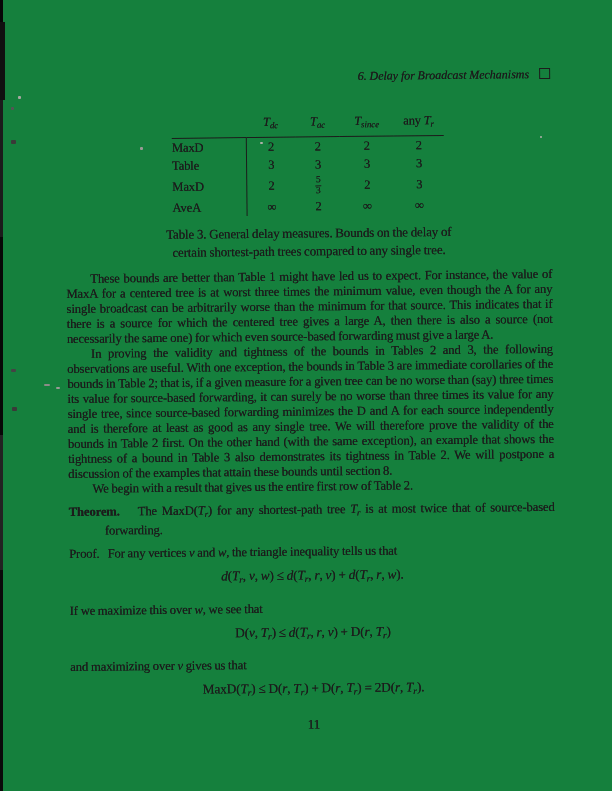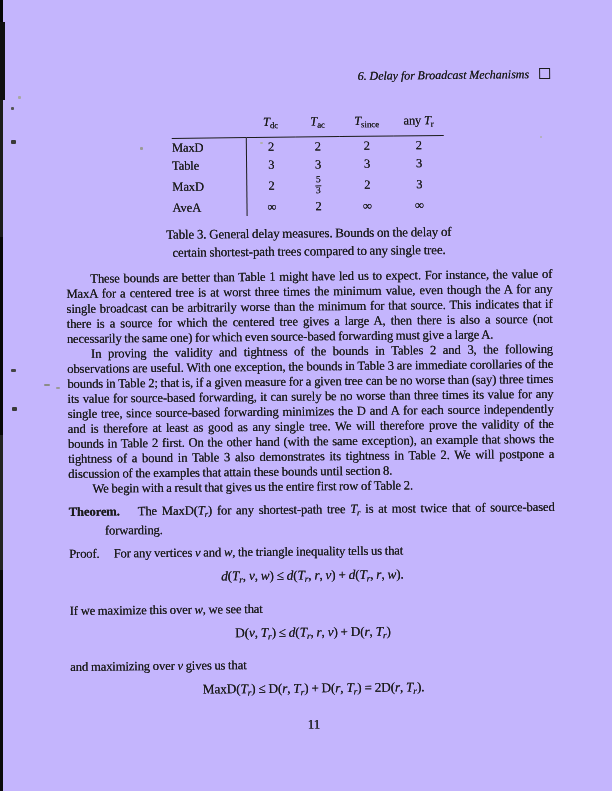--- a/index.html
+++ b/index.html
@@ -1,18 +1,18 @@
 <!DOCTYPE html>
 <html><head>
 <meta charset="utf-8">
 <style>
   html,body{margin:0;padding:0;background:#e8e8e6;}
   .page{
     position:relative; width:612px; height:791px; margin:0 auto;
-    background:#c4b5fd; overflow:hidden;
+    background:#15803d; overflow:hidden;
     font-family:"Liberation Serif","DejaVu Serif",serif;
     color:#1c1c1c;
   }
   
   .scan-bar{position:absolute;left:0;top:0;width:3px;height:791px;
     background:linear-gradient(#060606 0 12%, #1b1b1b 12% 30%, #070707 30% 55%, #222 55% 72%, #0a0a0a 72% 100%);}
   .scan-bar-top{position:absolute;left:0;top:22px;width:5px;height:78px;background:#101010;}
   .speck{position:absolute;border-radius:1px;}
 
   .content{
@@ -29,36 +29,36 @@
     margin-left:10px;vertical-align:-1px;}
 
   table.delay{margin:30px auto 0;border-collapse:collapse;font-size:12.6px;
     text-shadow:0 0 0.4px currentColor;}
   table.delay th{font-weight:normal;text-align:center;padding:0 2px 4px;
     border-bottom:1.4px solid #1c1c1c;white-space:nowrap;}
   table.delay td{text-align:center;padding:1.5px 0;line-height:15px;}
   table.delay td.lbl{text-align:left;padding-right:28px;}
   table.delay tbody td:nth-child(2){border-left:1.4px solid #1c1c1c;}
   .th-base{font-style:italic;}
-  .th-sub{font-size:0.7em;vertical-align:-0.28em;letter-spacing:0;}
+  .th-sub{font-style:italic;font-size:0.7em;vertical-align:-0.28em;letter-spacing:0;}
   .frac{display:inline-flex;flex-direction:column;vertical-align:middle;
     line-height:1;font-size:9.5px;}
   .frac .fn{border-bottom:1px solid currentColor;padding:0 1px 0.5px;}
   .frac .fd{padding-top:0.5px;}
 
   .caption{margin-top:9px;text-align:center;font-size:13px;line-height:18px;}
 
   p.para{margin:0;text-align:justify;text-indent:24px;}
   p.para.first{margin-top:9px;}
   p.noindent{margin:0;text-align:left;text-indent:0;}
 
   .theorem{margin-top:8px;padding-left:36px;text-indent:-36px;text-align:justify;}
   .theorem .thm-label{font-weight:bold;margin-right:18px;}
   .proof{margin-top:8px;}
-  .proof .prf-label{margin-right:14px;text-align:center;}
+  .proof .prf-label{margin-right:8px;text-align:center;}
 
   .equation{margin:8px 0 14px;text-align:center;font-size:13.3px;}
   .equation:last-of-type{margin-bottom:0;}
   .connector{margin:0;}
   .page-number{margin-top:16px;text-align:center;font-size:13px;}
 
   i sub, sub i{font-size:0.7em;}
   sub{vertical-align:-0.28em;font-size:0.7em;letter-spacing:0;}
 </style>
 </head>

